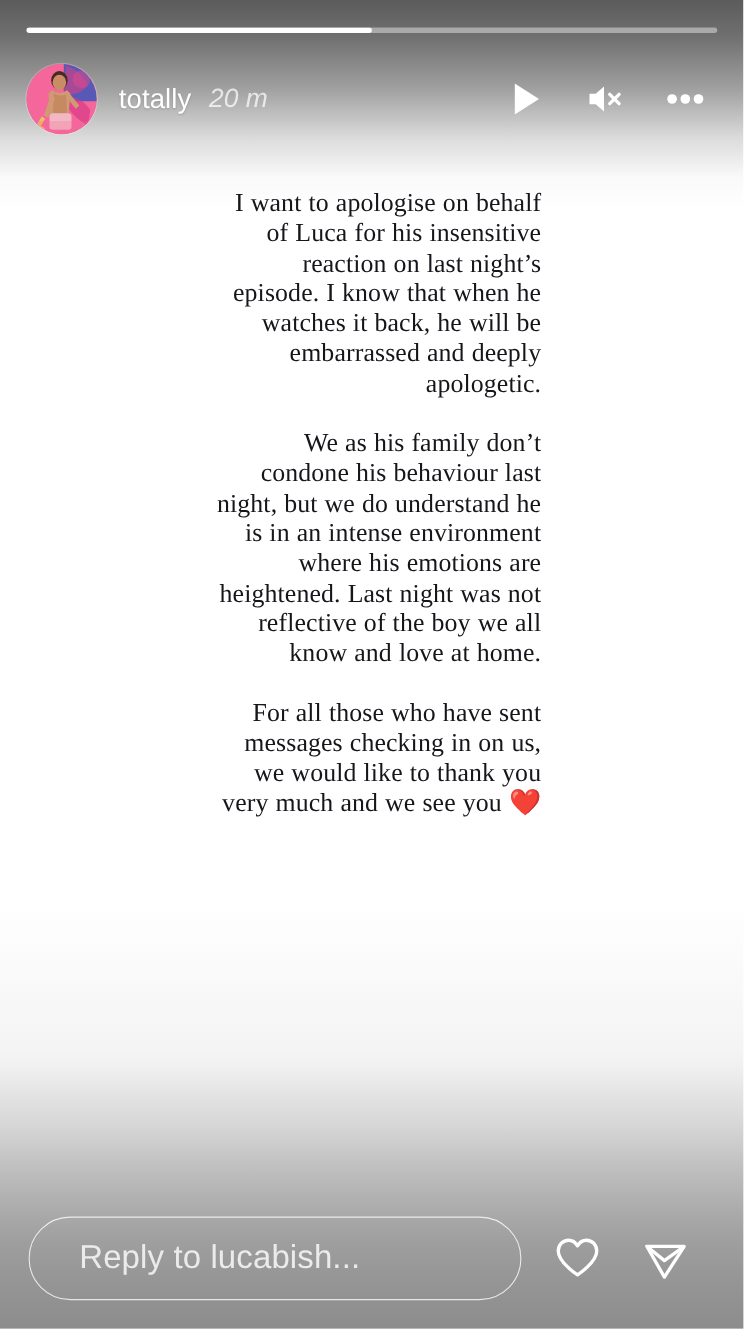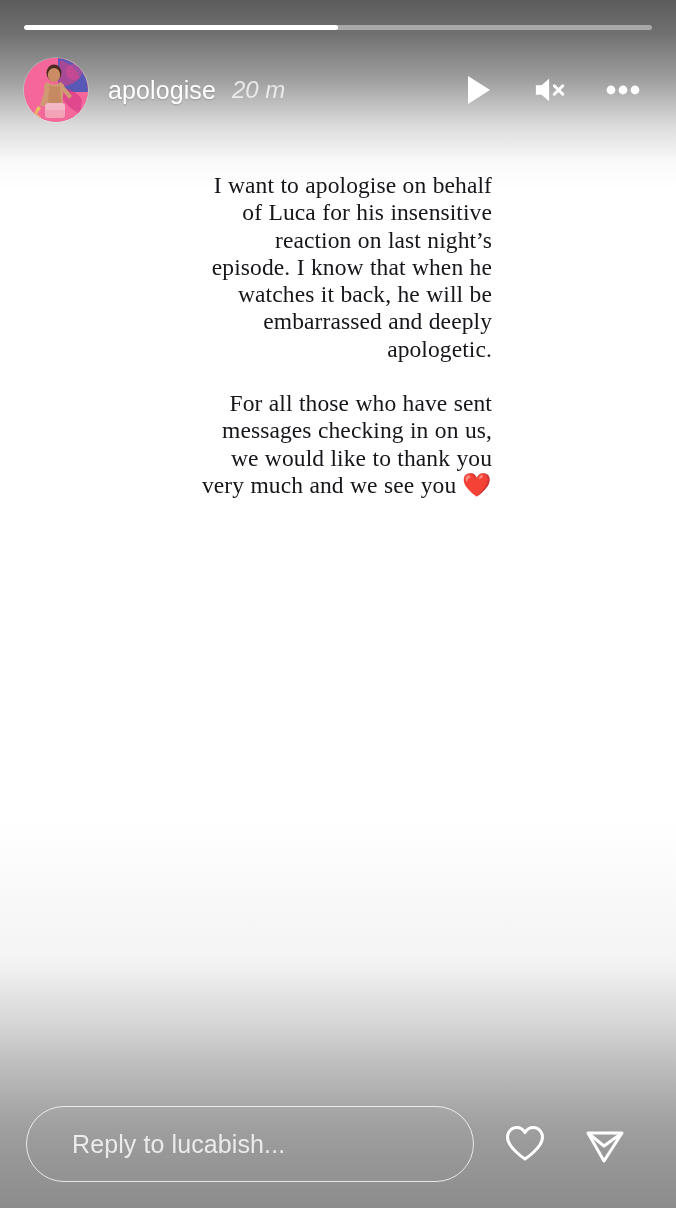--- a/index.html
+++ b/index.html
@@ -156,21 +156,21 @@
     width:448px; height:76px;
     border:1.6px solid rgba(255,255,255,0.78);
     border-radius:40px;
     background:transparent;
     display:flex; align-items:center;
     padding:0 0 0 45px;
     cursor:text;
   }
   .reply-placeholder {
     color:rgba(255,255,255,0.80);
-    font-size:25px;
+    font-size:30px;
     font-weight:400;
     letter-spacing:0.1px;
     white-space:nowrap;
   }
   .reply-actions {
     margin-left:auto;
     display:flex; align-items:center;
     gap:34px;
     padding-right:22px;
   }
@@ -216,21 +216,21 @@
           <rect x="21" y="45" width="20" height="15" rx="3" fill="#f2b7c2"></rect>
           <path d="M22 29 l-6 18 l4 2 l6 -18 Z" fill="#d09a72"></path>
           <path d="M40 28 l8 10 l-3 3 l-8 -10 Z" fill="#d09a72"></path>
           <path d="M14 48 l-6 10 l3 2 l6 -10 Z" fill="#e8c45a"></path>
           <ellipse cx="9" cy="60" rx="8" ry="4" fill="#f0d258"></ellipse>
           <rect x="0" y="52" width="64" height="12" fill="#f5679a" opacity="0.25"></rect>
         </g>
       </svg>
     </div>
 
-    <span class="username">apologise</span>
+    <span class="username">totally</span>
     <span class="timestamp">20 m</span>
 
     <div class="header-actions">
 
       <button class="hdr-btn" aria-label="Play">
         <svg width="28" height="32" viewBox="0 0 28 32" xmlns="http://www.w3.org/2000/svg">
           <path d="M3 2 L25 16 L3 30 Z" fill="#ffffff"></path>
         </svg>
       </button>
 
@@ -247,20 +247,21 @@
           <circle cx="17" cy="5" r="4.4" fill="#ffffff"></circle>
           <circle cx="29" cy="5" r="4.4" fill="#ffffff"></circle>
         </svg>
       </button>
 
     </div>
   </div>
 
   <div class="story-text" id="story-text">
       <p>I want to apologise on behalf of Luca for his insensitive reaction on last night’s episode. I know that when he watches it back, he will be embarrassed and deeply apologetic.</p>
+      <p>We as his family don’t condone his behaviour last night, but we do understand he is in an intense environment where his emotions are heightened. Last night was not reflective of the boy we all know and love at home.</p>
       <p>For all those who have sent messages checking in on us, we would like to thank you very much and we see you ❤️</p>
     </div>
 
   <div class="bottom-scrim"></div>
 
   <div class="reply-bar">
 
     <div class="reply-input">
       <span class="reply-placeholder">Reply to lucabish...</span>
     </div>

